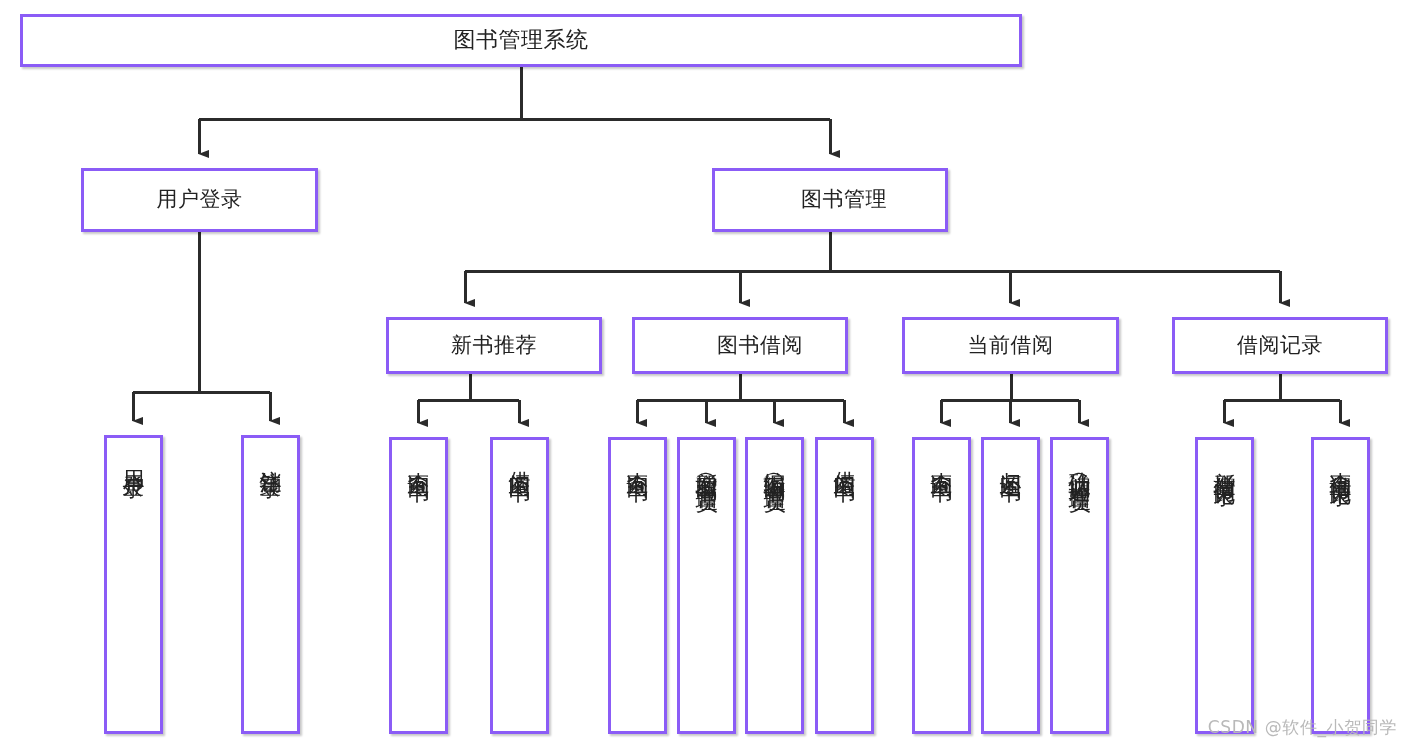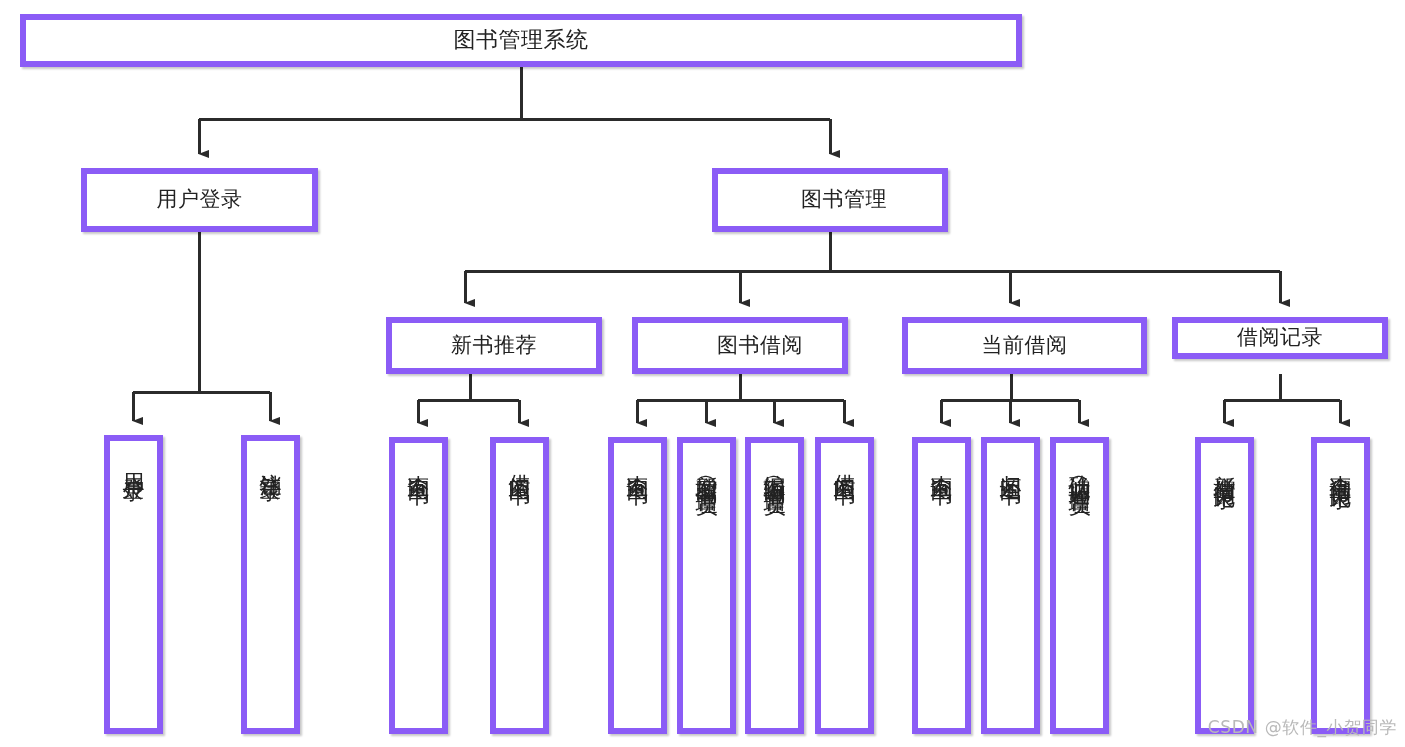--- a/index.html
+++ b/index.html
@@ -22,21 +22,21 @@
   svg#tree-svg {
     position: absolute;
     left: 0;
     top: 0;
     width: 1405px;
     height: 747px;
   }
   .node-box {
     position: absolute;
     box-sizing: border-box;
-    border: 6px solid #8b5cf6;
+    border: 3px solid #8b5cf6;
     background: #ffffff;
     box-shadow: 2px 2px 2px rgba(0,0,0,0.22);
     display: flex;
     align-items: center;
     justify-content: center;
     overflow: hidden;
   }
   .node-label {
     color: #222222;
     text-align: center;
@@ -136,24 +136,24 @@
   <div class="node-box horiz" style="left:712px; top:168px; width:236px; height:64px;padding-left:28px;">
     <span class="node-label">图书管理</span>
   </div>
 
   <div class="node-box horiz" style="left:362px; top:317px; width:216px; height:57px;margin-left:24px;">
     <span class="node-label">新书推荐</span>
   </div>
   <div class="node-box horiz" style="left:632px; top:317px; width:216px; height:57px;padding-left:40px;">
     <span class="node-label">图书借阅</span>
   </div>
-  <div class="node-box horiz" style="left:902px; top:317px; width:245px; height:57px;">
+  <div class="node-box horiz" style="left:902px; top:317px; width:217px; height:57px;">
     <span class="node-label">当前借阅</span>
   </div>
-  <div class="node-box horiz" style="left:1172px; top:317px; width:216px; height:42px;">
+  <div class="node-box horiz" style="left:1172px; top:317px; width:216px; height:57px;">
     <span class="node-label">借阅记录</span>
   </div>
 
   <div class="node-box vert" style="left:104px; top:435px; width:59px; height:299px;">
     <span class="node-label">用户登录</span>
   </div>
   <div class="node-box vert" style="left:241px; top:435px; width:59px; height:299px;">
     <span class="node-label">注销登录</span>
   </div>
 

